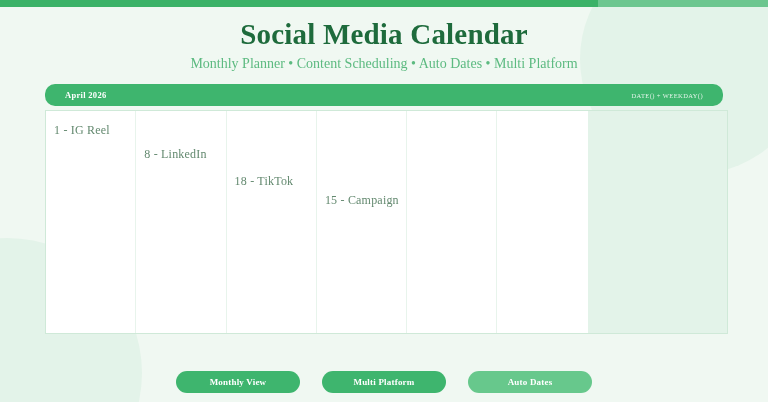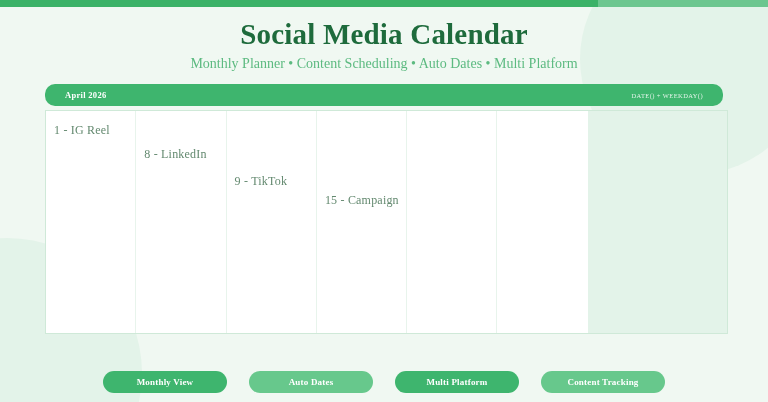--- a/index.html
+++ b/index.html
@@ -186,30 +186,29 @@
 
   <div class="cal-body">
     <div class="cal-grid" id="cal-grid">
         <div class="cal-col">
           <div class="cal-entry" style="top: 12px;">1 - IG Reel</div>
         </div>
         <div class="cal-col">
           <div class="cal-entry" style="top: 36px;">8 - LinkedIn</div>
         </div>
         <div class="cal-col">
-          <div class="cal-entry" style="top: 63px;">9 - TikTok</div>
+          <div class="cal-entry" style="top: 63px;">18 - TikTok</div>
         </div>
         <div class="cal-col">
           <div class="cal-entry" style="top: 82px;">15 - Campaign</div>
         </div>
         <div class="cal-col"></div>
         <div class="cal-col"></div>
       </div>
   </div>
 
   <div class="pills" id="pills">
       <div class="pill dark">Monthly View</div>
+      <div class="pill dark">Multi Platform</div>
       <div class="pill light">Auto Dates</div>
-      <div class="pill dark">Multi Platform</div>
-      <div class="pill light">Content Tracking</div>
     </div>
 
 </div>
 
 </body></html>

